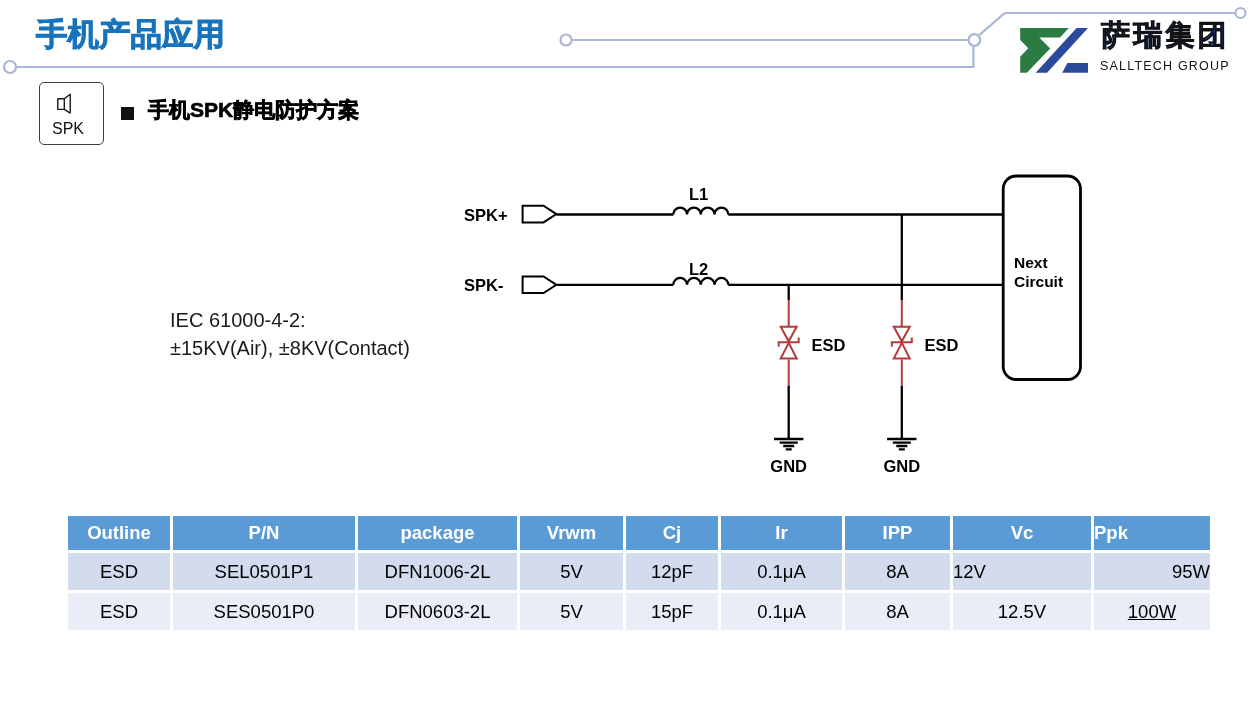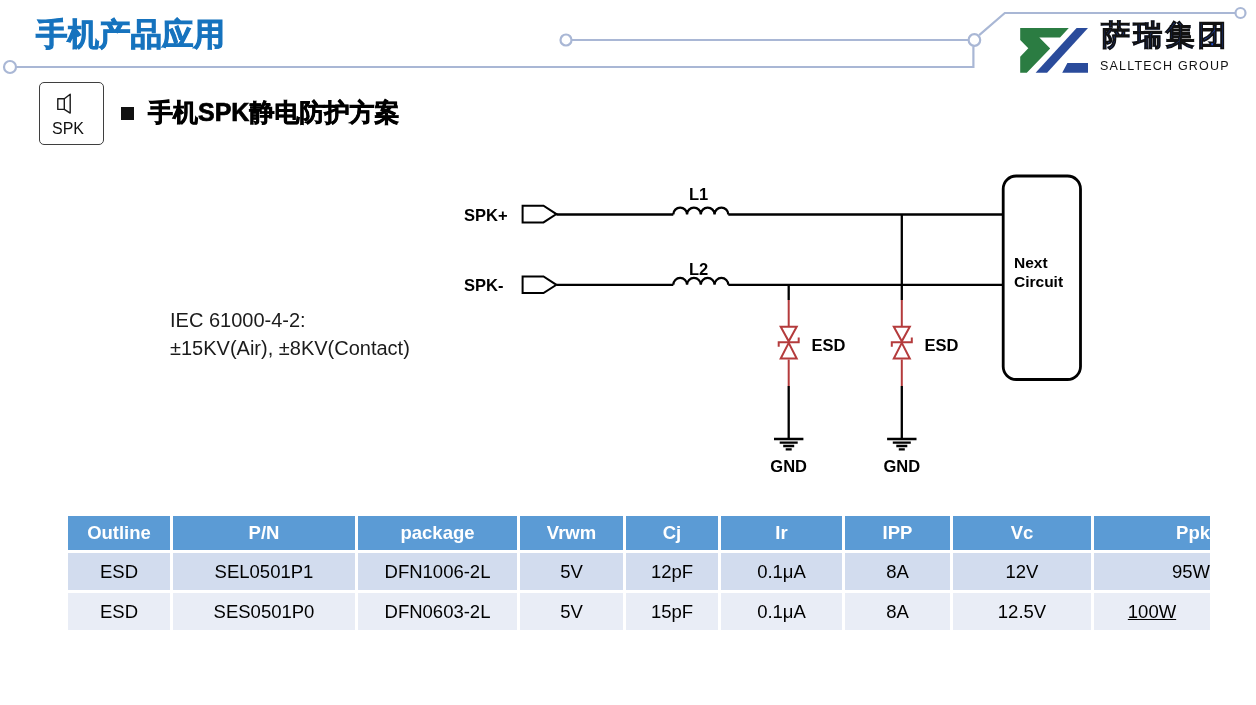--- a/index.html
+++ b/index.html
@@ -33,21 +33,21 @@
   <div class="abs" style="left:1101px; top:16px; font-size:29px; font-weight:900; color:#1d4ed8; letter-spacing:3.2px; -webkit-text-stroke:0.8px #111; white-space:nowrap;">萨瑞集团</div>
   <div class="abs" style="left:1100px; top:58.5px; font-size:12.5px; color:#111; letter-spacing:1.2px; white-space:nowrap;">SALLTECH GROUP</div>
 
   <div class="abs" style="left:39px; top:82px; width:65px; height:63px; border:1.5px solid #3f3f3f; border-radius:5px; background:#fff;"></div>
   <svg class="abs" style="left:56px; top:93px;" width="16" height="22" viewBox="0 0 16 22">
     <path d="M1.8,5.8 H8.3 L14.2,1.2 V20.1 L8.3,16.4 H1.8 Z M8.3,5.8 V16.4" fill="none" stroke="#1a1a1a" stroke-width="1.4" stroke-linejoin="round"></path>
   </svg>
   <div class="abs" style="left:36px; top:120px; width:64px; text-align:center; font-size:16px; color:#111;">SPK</div>
 
   <div class="abs" style="left:121px; top:107px; width:12.5px; height:12.5px; background:#111;"></div>
-  <div class="abs" style="left:148px; top:95.5px; font-size:25px; font-weight:900; -webkit-text-stroke:0.7px #000; color:#000;">手机SPK静电防护方案</div>
+  <div class="abs" style="left:148px; top:95.5px; font-size:21px; font-weight:900; -webkit-text-stroke:0.7px #000; color:#000;">手机SPK静电防护方案</div>
 
   <div class="abs" style="left:170px; top:306px; font-size:20px; color:#1b1b1b; line-height:28px;">IEC 61000-4-2:<br>±15KV(Air), ±8KV(Contact)</div>
 
   <svg class="abs" style="left:0; top:160px;" width="1256" height="340" viewBox="0 0 1256 340">
     <g font-family="Liberation Sans, sans-serif" font-weight="bold" font-size="16.5" fill="#000">
       <text x="464" y="60.5">SPK+</text>
       <text x="464" y="131">SPK-</text>
       <text x="689" y="39.5">L1</text>
       <text x="689" y="114.5">L2</text>
       <text x="811.5" y="191">ESD</text>
@@ -115,31 +115,31 @@
     <tbody>
         <tr style="background:#5b9bd5; color:#fff; font-weight:bold; height:34px;">
       <td style="text-align:center;">Outline</td>
           <td style="text-align:center;margin-top:48px;">P/N</td>
       <td style="text-align:center;">package</td>
           <td style="text-align:center;">Vrwm</td>
       <td style="text-align:center;">Cj</td>
           <td style="text-align:center;">Ir</td>
       <td style="text-align:center;">IPP</td>
           <td style="text-align:center;">Vc</td>
-      <td style="text-align:right;">Ppk</td>
+      <td style="text-align:left;">Ppk</td>
     </tr>
     <tr style="background:#d2dcee; color:#000; height:37px;">
       <td style="text-align:center;">ESD</td>
           <td style="text-align:center;">SEL0501P1</td>
       <td style="text-align:center;">DFN1006-2L</td>
           <td style="text-align:center;">5V</td>
       <td style="text-align:center;">12pF</td>
           <td style="text-align:center;">0.1μA</td>
       <td style="text-align:center;">8A</td>
-          <td style="text-align:center;">12V</td>
+          <td style="text-align:left;">12V</td>
       <td style="text-align:right;padding-left:6px;">95W</td>
     </tr>
     <tr style="background:#e9edf6; color:#000; height:37px;">
       <td style="text-align:center;">ESD</td>
           <td style="text-align:center;">SES0501P0</td>
       <td style="text-align:center;">DFN0603-2L</td>
           <td style="text-align:center;">5V</td>
       <td style="text-align:center;">15pF</td>
           <td style="text-align:center;">0.1μA</td>
       <td style="text-align:center;">8A</td>

